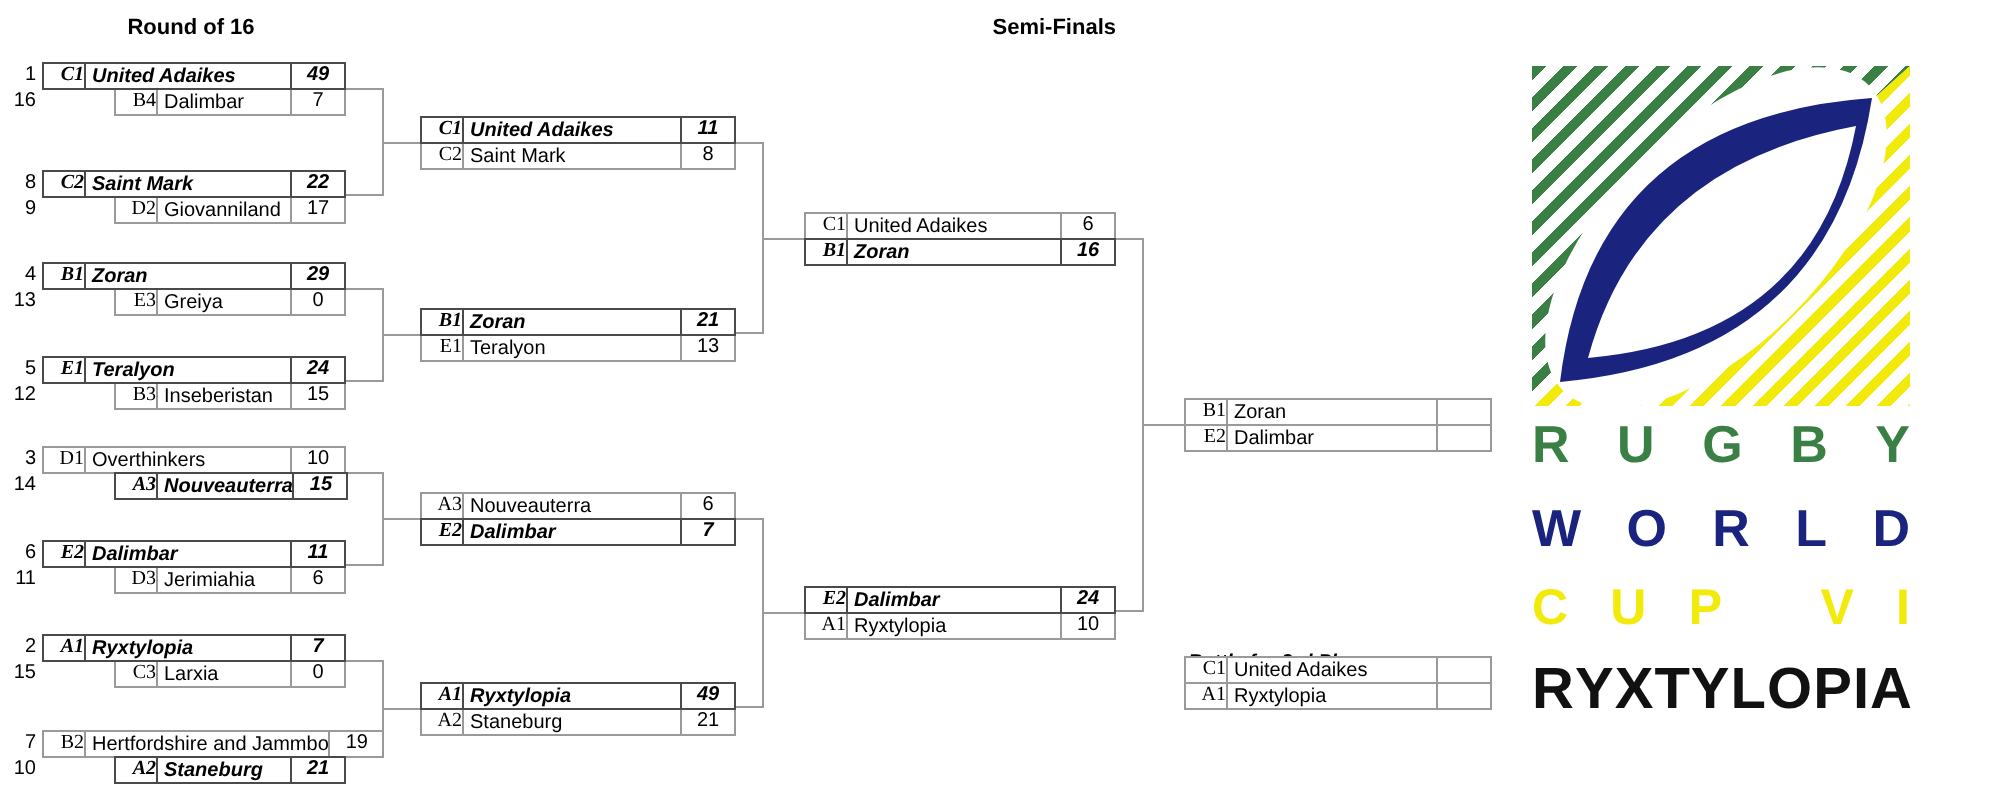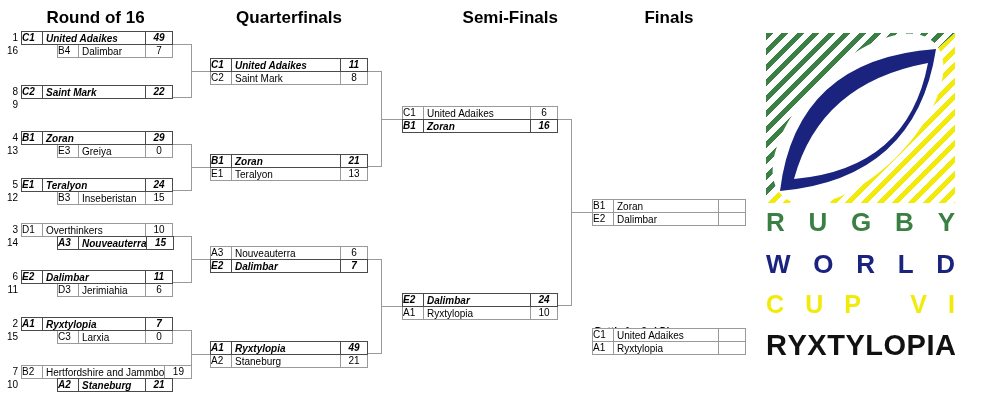--- a/index.html
+++ b/index.html
@@ -1,27 +1,27 @@
 <!DOCTYPE html>
 <html><head>
 <meta charset="utf-8">
 <style>
   html,body{margin:0;padding:0;background:#fff;}
   #canvas{position:relative;width:1000px;height:402px;background:#fff;overflow:hidden;
           font-family:"Liberation Sans","DejaVu Sans",sans-serif;color:#000;}
 
-  .col-header{position:absolute;top:8px;font-size:17px;font-weight:bold;text-align:center;}
+  .col-header{position:absolute;top:8px;font-size:11px;font-weight:bold;text-align:center;}
 
   .match{position:absolute;}
   .mrow{display:flex;height:14px;}
   .mrow + .mrow{margin-top:-1px;gap:36px;}
   .seed{width:16px;text-align:right;padding-right:3px;font-size:10px;line-height:14px;flex:none;}
   .cells{flex:1;display:flex;align-items:center;border:1px solid #9a9a9a;background:#fff;
          height:14px;box-sizing:border-box;font-size:10px;position:relative;z-index:1;}
-  .code{width:20px;flex:none;text-align:left;border-right:1px solid #9a9a9a;align-self:stretch;line-height:12px;}
+  .code{width:20px;flex:none;text-align:right;border-right:1px solid #9a9a9a;align-self:stretch;line-height:12px;font-family:Liberation Serif, serif;}
   .team{flex:1;padding-left:3px;white-space:nowrap;overflow:hidden;}
   .score{width:26px;flex:none;text-align:center;border-left:1px solid #9a9a9a;align-self:stretch;line-height:12px;}
   .winner .cells{border-color:#4a4a4a;z-index:2;font-weight:bold;font-style:italic;}
   .winner .code{border-right-color:#4a4a4a;}
   .winner .score{border-left-color:#4a4a4a;}
 
   .conn{position:absolute;box-sizing:border-box;}
   .conn.pair{border-top:1px solid #9a9a9a;border-right:1px solid #9a9a9a;border-bottom:1px solid #9a9a9a;}
   .conn.out{border-top:1px solid #9a9a9a;height:0;}
 
@@ -41,23 +41,21 @@
   .word-world{top:249px;font-size:26px;}
   .word-cupvi{top:289px;font-size:25px;}
   .word-ryx{top:330px;font-size:29px;letter-spacing:-1px;}
 </style>
 </head>
 <body>
 
 <div id="canvas">
 
   <div class="col-header" style="left:18px;width:155px;">Round of 16</div>
-  <div class="col-header" style="left:210px;width:158px;">Quarterfinals</div>
   <div class="col-header" style="left:402px;width:156px;text-align:right;">Semi-Finals</div>
-  <div class="col-header" style="left:592px;width:154px;">Finals</div>
 
   <div class="match" style="left:2px;top:31px;width:171px;">
     <div class="mrow winner">
       <span class="seed">1</span>
       <span class="cells">
           <span class="code">C1</span>
           <span class="team">United Adaikes</span>
           <span class="score">49</span>
         </span>
     </div>
@@ -75,20 +73,25 @@
     <div class="mrow winner">
       <span class="seed">8</span>
       <span class="cells">
           <span class="code">C2</span>
           <span class="team">Saint Mark</span>
           <span class="score">22</span>
         </span>
     </div>
     <div class="mrow">
       <span class="seed">9</span>
+      <span class="cells">
+          <span class="code">D2</span>
+          <span class="team">Giovanniland</span>
+          <span class="score">17</span>
+        </span>
     </div>
   </div>
 
   <div class="match" style="left:2px;top:131px;width:171px;">
     <div class="mrow winner">
       <span class="seed">4</span>
       <span class="cells">
           <span class="code">B1</span>
           <span class="team">Zoran</span>
           <span class="score">29</span>

